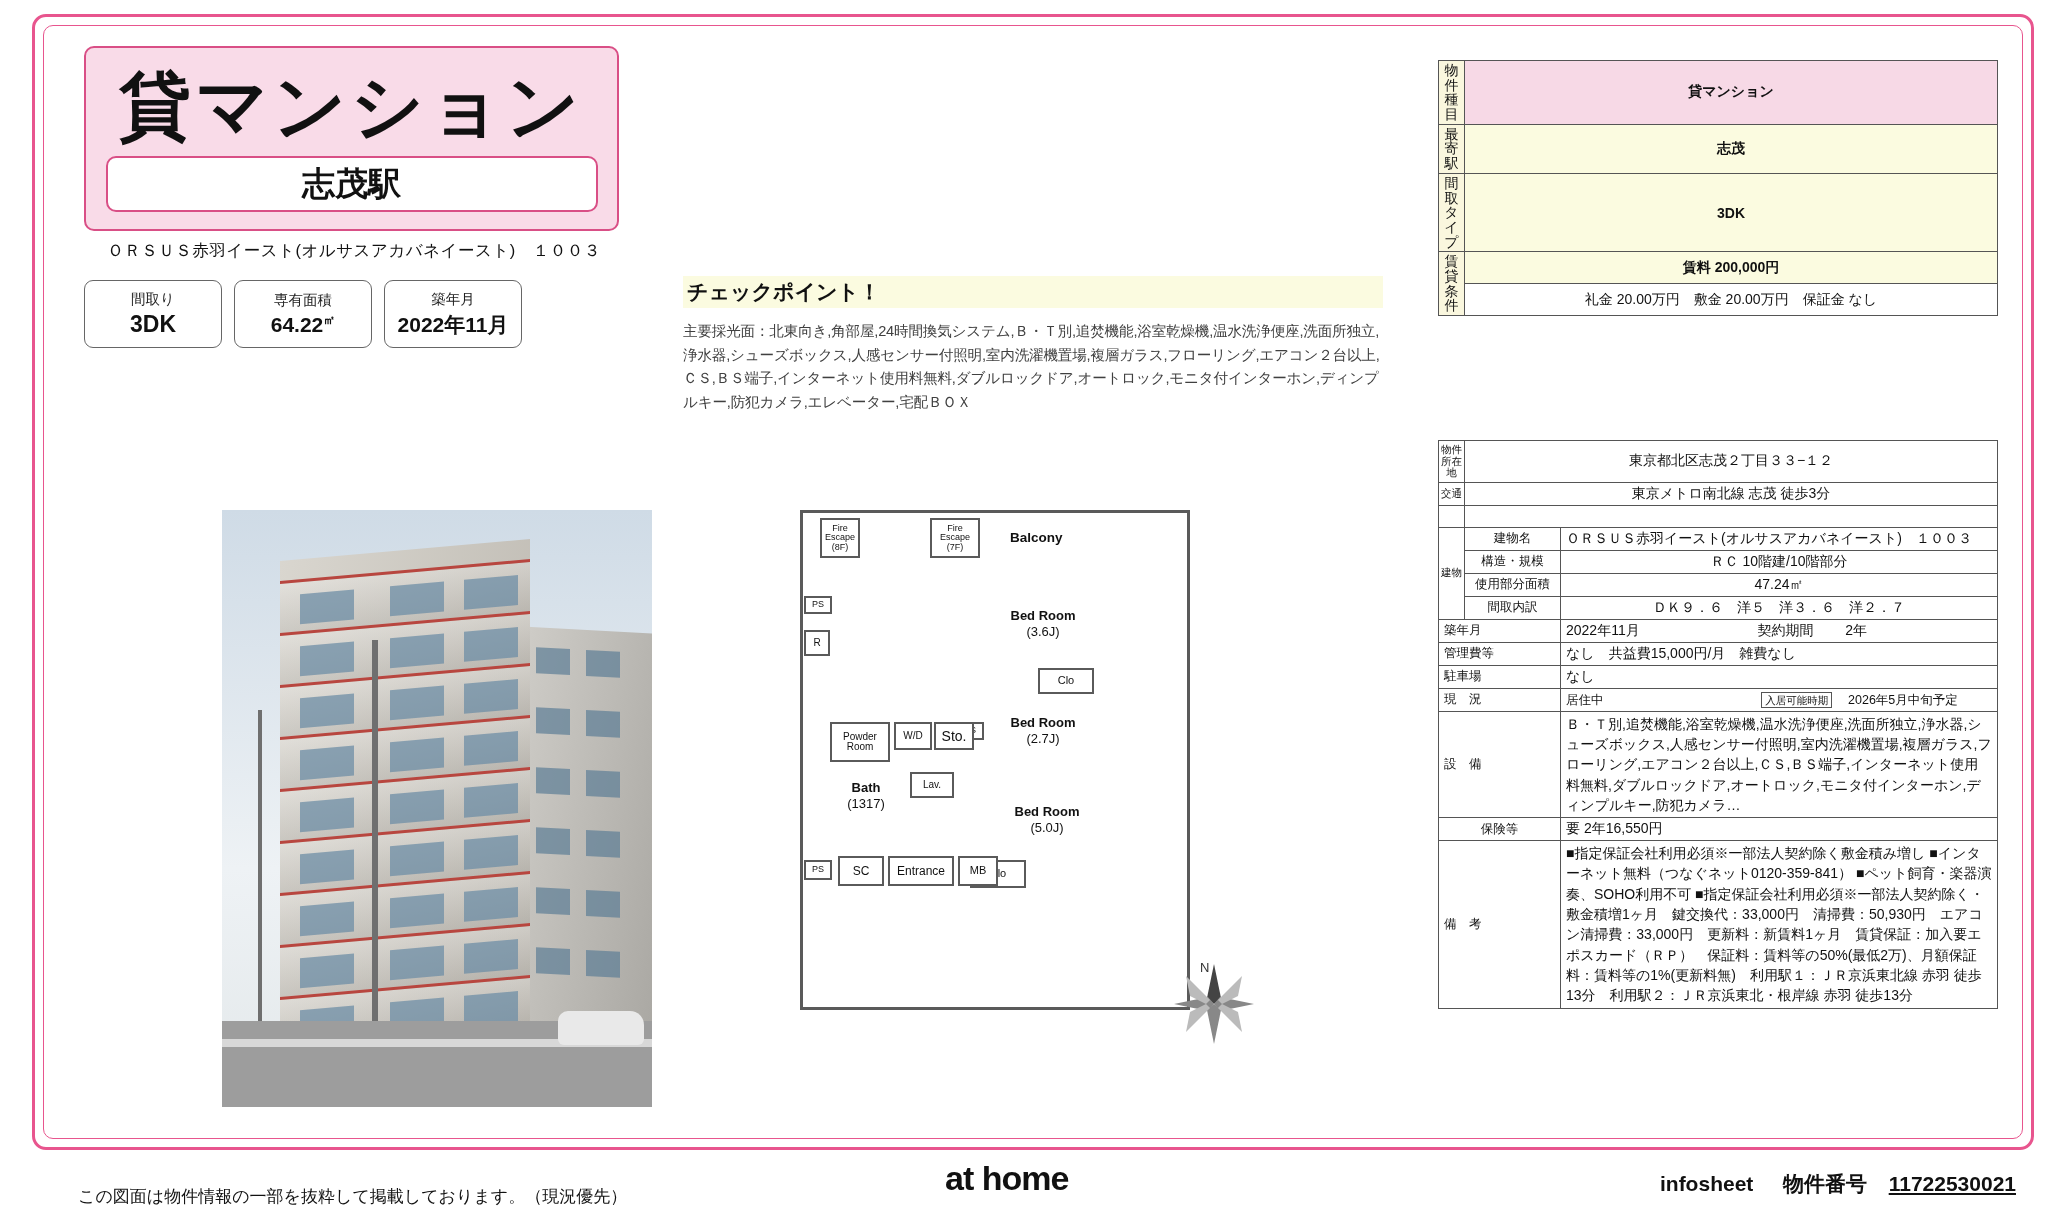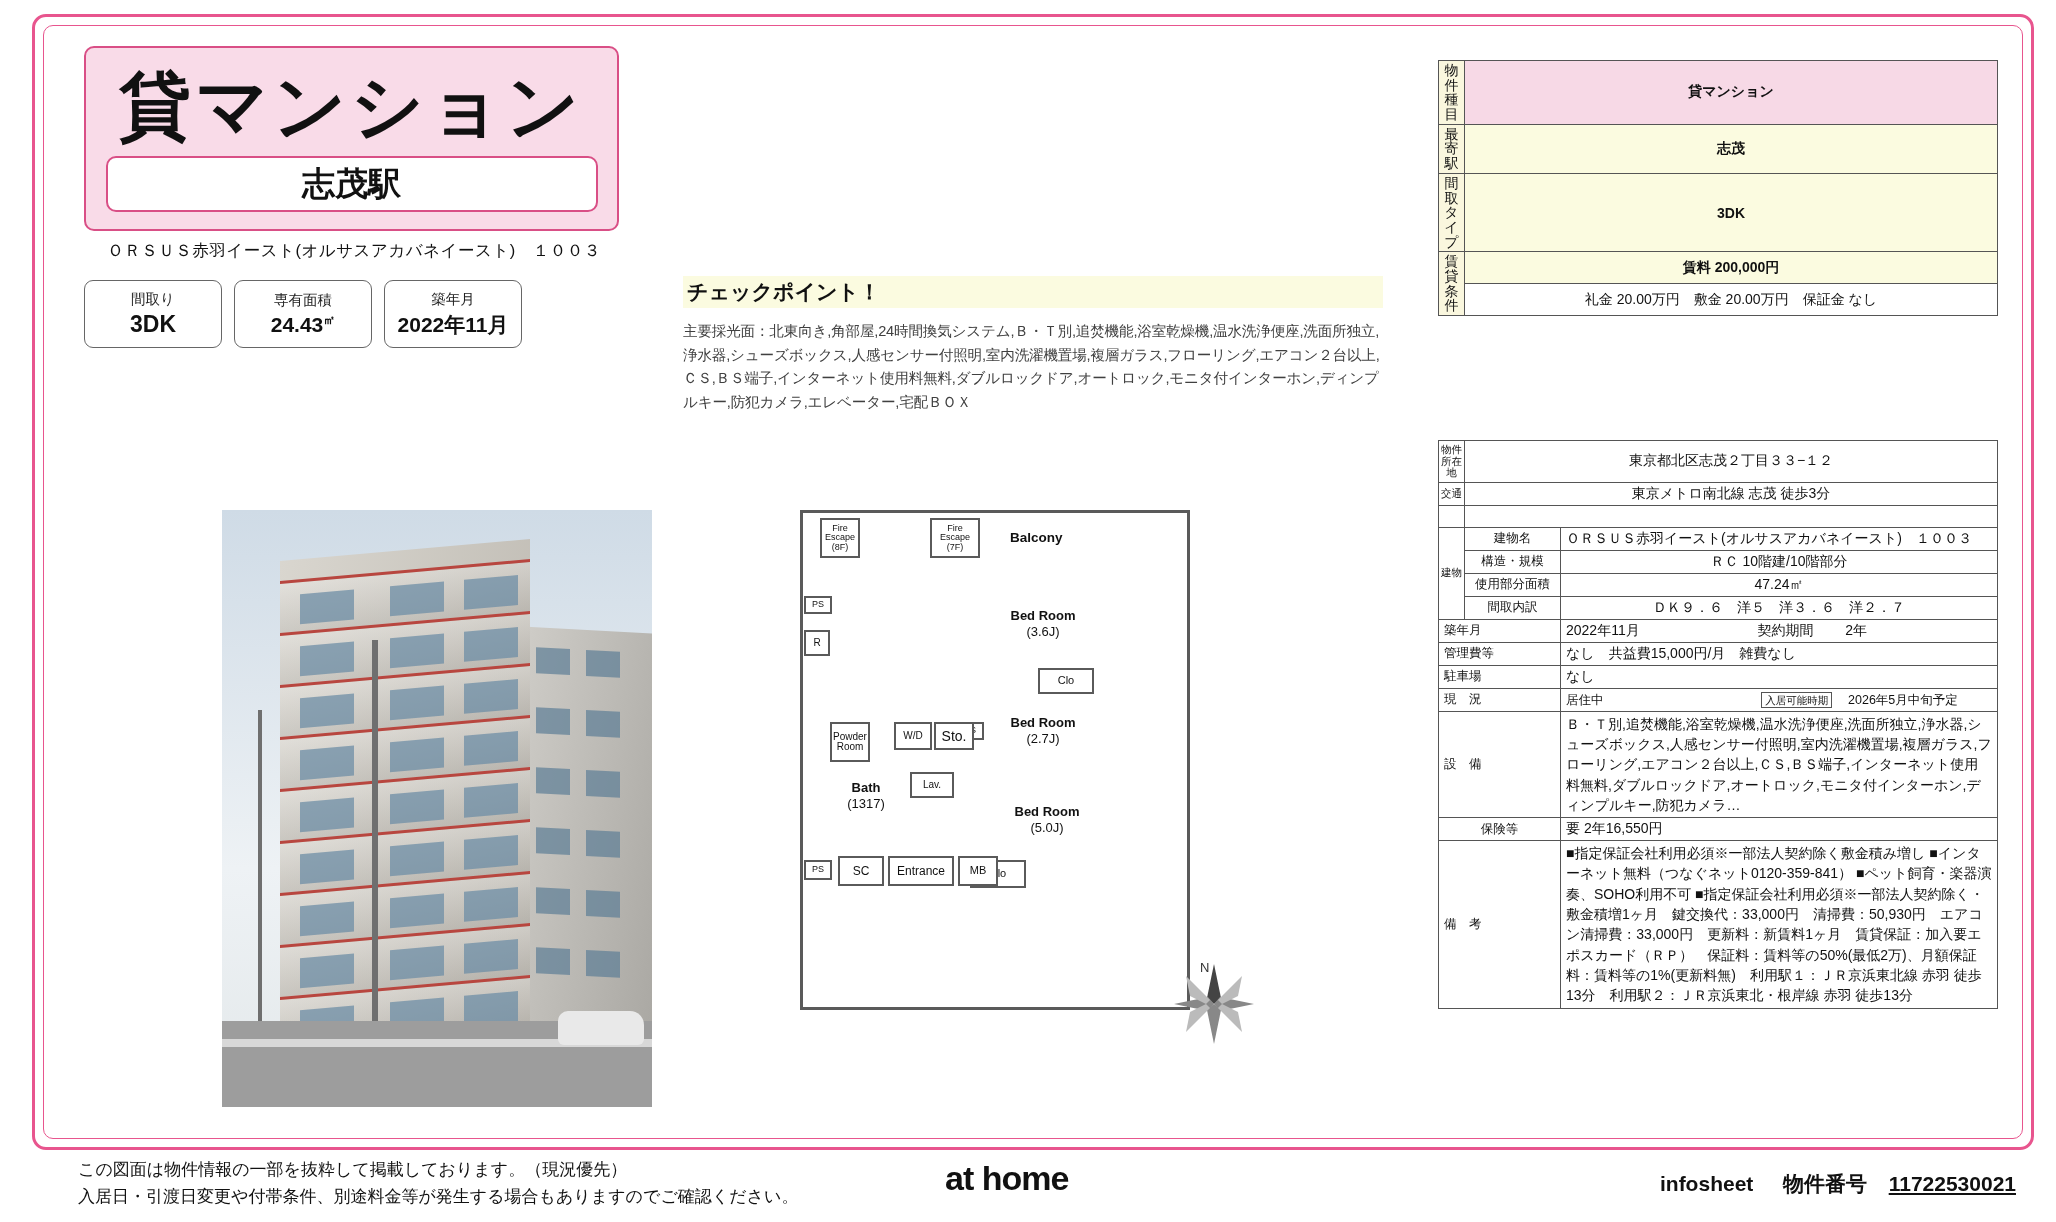--- a/index.html
+++ b/index.html
@@ -159,21 +159,21 @@
 
 <div class="bldg-name">ＯＲＳＵＳ赤羽イースト(オルサスアカバネイースト)　１００３</div>
 
 <div class="spec-row">
   <div class="spec-box">
     <div class="lbl">間取り</div>
     <div class="val">3DK</div>
   </div>
   <div class="spec-box">
     <div class="lbl">専有面積</div>
-    <div class="val sm"><span>24.43</span><span class="sup">㎡</span></div>
+    <div class="val sm"><span>64.22</span><span class="sup">㎡</span></div>
   </div>
   <div class="spec-box">
     <div class="lbl">築年月</div>
     <div class="val sm">2022年11月</div>
   </div>
 </div>
 
 <div class="cp-title">チェックポイント！</div>
 <div class="cp-body">主要採光面：北東向き,角部屋,24時間換気システム,Ｂ・Ｔ別,追焚機能,浴室乾燥機,温水洗浄便座,洗面所独立,浄水器,シューズボックス,人感センサー付照明,室内洗濯機置場,複層ガラス,フローリング,エアコン２台以上,ＣＳ,ＢＳ端子,インターネット使用料無料,ダブルロックドア,オートロック,モニタ付インターホン,ディンプルキー,防犯カメラ,エレベーター,宅配ＢＯＸ</div>
 
@@ -268,21 +268,21 @@
     <span>(2.7J)</span>
   </div>
   <div class="tag" style="left:186px;top:222px;width:28px;height:18px;font-size:9px">PS</div>
 
   <div class="rm" style="left:212px;top:280px;width:130px;height:80px;border:none;">
     <b>Bed Room</b>
     <span>(5.0J)</span>
   </div>
   <div class="tag" style="left:200px;top:360px;width:56px;height:28px;font-size:11px">Clo</div>
 
-  <div class="tag" style="left:60px;top:222px;width:40px;height:40px;font-size:10px">Powder Room</div>
+  <div class="tag" style="left:60px;top:222px;width:60px;height:40px;font-size:10px">Powder Room</div>
   <div class="tag" style="left:124px;top:222px;width:38px;height:28px;font-size:10px">W/D</div>
   <div class="tag" style="left:164px;top:222px;width:40px;height:28px;font-size:14px">Sto.</div>
 
   <div class="rm" style="left:56px;top:268px;width:80px;height:56px;border:none;">
     <b>Bath</b>
     <span>(1317)</span>
   </div>
   <div class="tag" style="left:140px;top:272px;width:44px;height:26px;font-size:10px">Lav.</div>
 
   <div class="tag" style="left:34px;top:360px;width:28px;height:20px;font-size:9px">PS</div>
@@ -412,21 +412,20 @@
     <tr>
       <td colspan="2" class="lh" style="text-align:left;vertical-align:middle">備　考</td>
       <td class="remarks" style="height:130px;vertical-align:top">■指定保証会社利用必須※一部法人契約除く敷金積み増し ■インターネット無料（つなぐネット0120-359-841） ■ペット飼育・楽器演奏、SOHO利用不可 ■指定保証会社利用必須※一部法人契約除く・敷金積増1ヶ月　鍵交換代：33,000円　清掃費：50,930円　エアコン清掃費：33,000円　更新料：新賃料1ヶ月　賃貸保証：加入要エポスカード（ＲＰ）　保証料：賃料等の50%(最低2万)、月額保証料：賃料等の1%(更新料無)　利用駅１：ＪＲ京浜東北線 赤羽 徒歩13分　利用駅２：ＪＲ京浜東北・根岸線 赤羽 徒歩13分</td>
     </tr>
   </tbody>
     </table>
 </div>
 
 <div class="foot-left">
   <div>この図面は物件情報の一部を抜粋して掲載しております。（現況優先）</div>
-  <div>入居日・引渡日変更や付帯条件、別途料金等が発生する場合もありますのでご確認ください。</div>
 </div>
 <div class="athome">
   <span>at home</span>
 </div>
 <div class="infosheet">
   <span>infosheet</span>
   <span style="display:inline-block;width:18px"></span>
   <span>物件番号</span>
   <span style="display:inline-block;width:10px"></span>
   <span class="num">11722530021</span>

